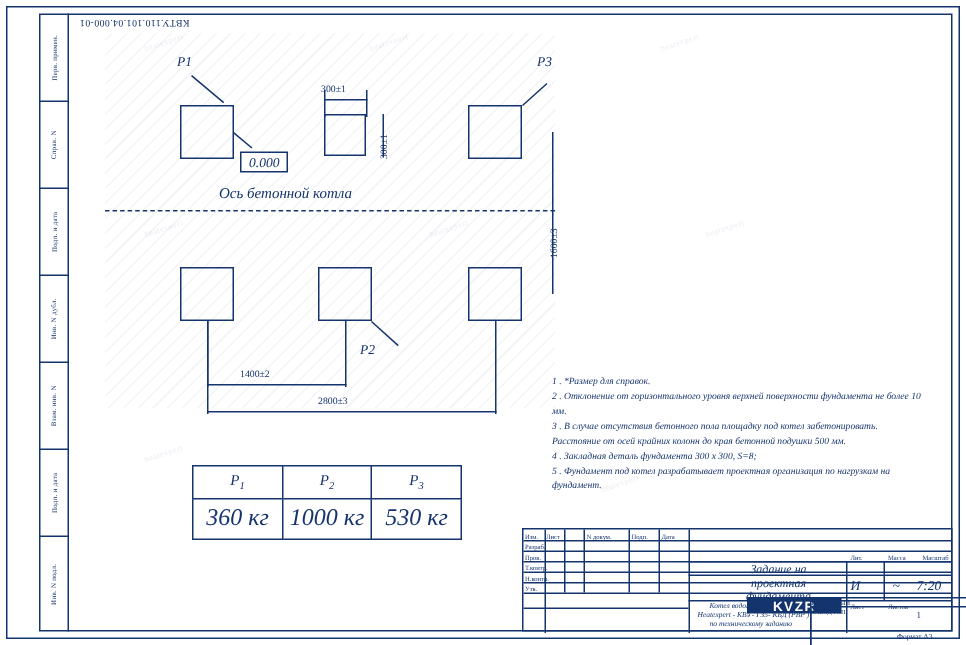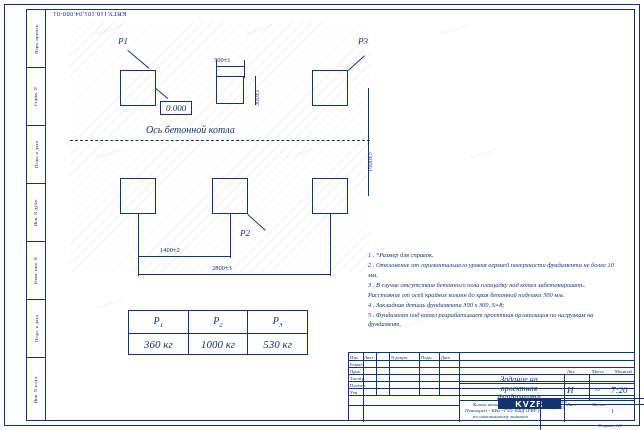--- a/index.html
+++ b/index.html
@@ -39,21 +39,21 @@
   .vtext{position:absolute;transform:rotate(-90deg);transform-origin:0 0;font-size:6.5px;white-space:nowrap;}
 
   
   .notes{position:absolute;left:368px;top:250px;width:250px;font-size:6.4px;line-height:1.55;font-style:italic;}
   .notes div{white-space:normal;}
 
   
   .loadtable{position:absolute;left:128px;top:310px;width:180px;border:1.2px solid #14346e;border-collapse:collapse;}
   .loadtable td{border:1px solid #14346e;text-align:center;font-style:italic;font-size:10px;padding:4px 0;width:33.33%;}
   .loadtable tr.head td{font-size:10px;}
-  .loadtable tr.val td{font-size:11px;margin-top:36px;}
+  .loadtable tr.val td{font-size:16px;margin-top:36px;}
 
   
   .tb{position:absolute;left:348px;top:352px;width:287px;height:69px;border:1.4px solid #14346e;box-sizing:border-box;}
   .tb .v{position:absolute;top:0;bottom:0;width:0;border-left:1px solid #14346e;}
   .tb .h{position:absolute;left:0;right:0;height:0;border-top:1px solid #14346e;}
   .tb .t{position:absolute;font-size:4.4px;color:#14346e;white-space:nowrap;}
   .tb .big{position:absolute;font-size:12.5px;font-style:italic;white-space:nowrap;}
   .tb .mid{position:absolute;font-size:8px;font-style:italic;white-space:nowrap;text-align:center;}
   .tb .smi{position:absolute;font-size:5px;font-style:italic;white-space:nowrap;}
 

